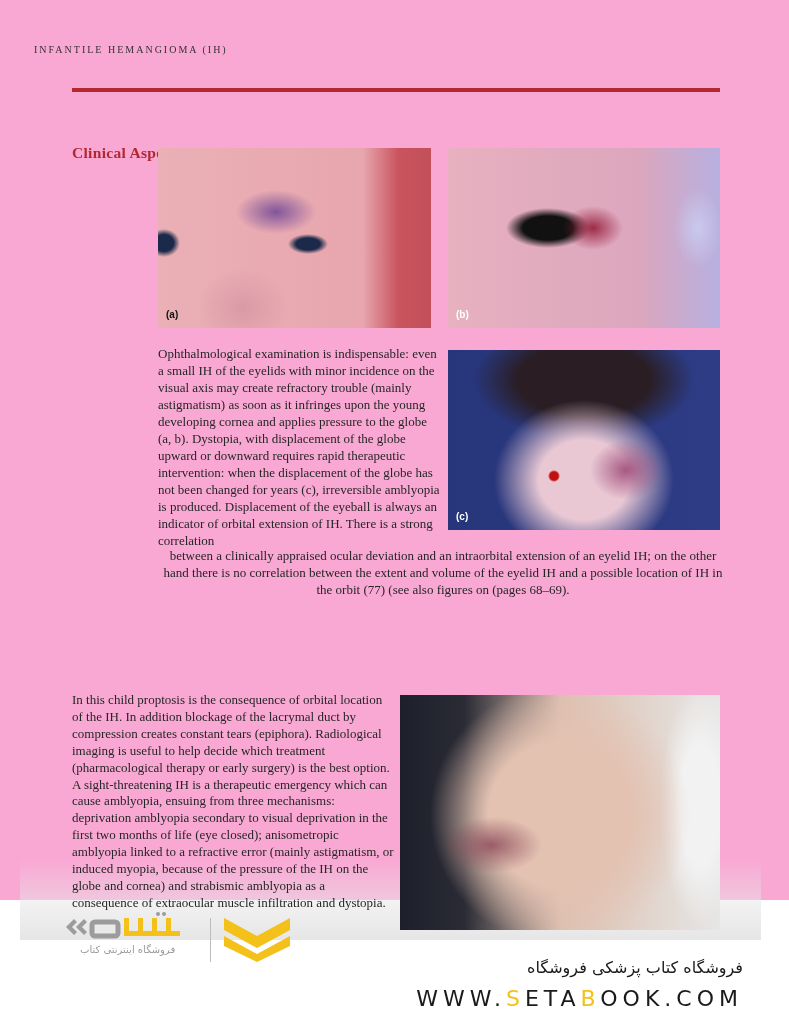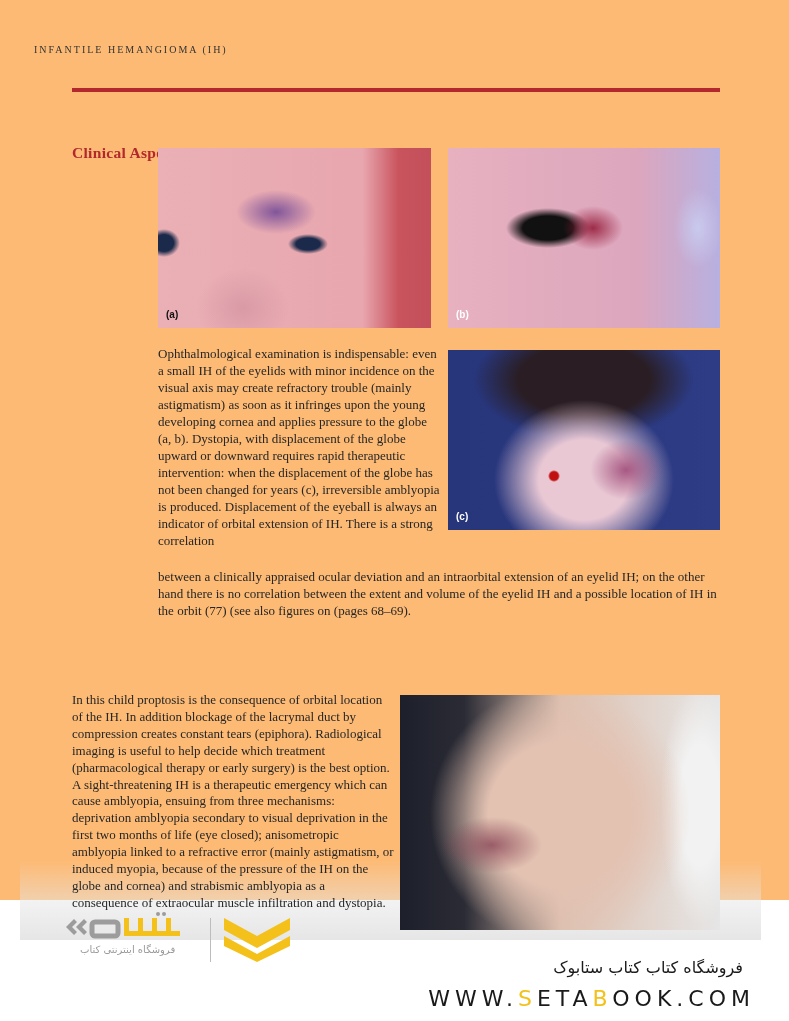--- a/index.html
+++ b/index.html
@@ -4,21 +4,21 @@
   <style>
     html, body { margin: 0; padding: 0; }
     body {
       width: 789px; height: 1021px; position: relative; overflow: hidden;
       background: #ffffff;
       font-family: "Liberation Serif", "DejaVu Serif", serif;
       color: #2a2a2a;
     }
     .page {
       position: absolute; left: 0; top: 0; width: 789px; height: 900px;
-      background: #fdba74;
+      background: #f9a8d4;
     }
     .fade {
       position: absolute; left: 20px; right: 28px; top: 860px; height: 80px;
       background: linear-gradient(to bottom, rgba(255,255,255,0) 0%, #e6e6e6 100%);
     }
     .running-head {
       position: absolute; left: 34px; top: 44px;
       font-size: 10px; letter-spacing: 2px; color: #333;
     }
     .rule {
@@ -69,21 +69,21 @@
       background:
         radial-gradient(ellipse 50px 28px at 92px 150px, rgba(130,60,80,0.75), rgba(0,0,0,0) 100%),
         radial-gradient(ellipse 130px 130px at 160px 120px, #e3c2b2 55%, rgba(0,0,0,0) 100%),
         radial-gradient(ellipse 40px 120px at 300px 110px, #f2f2f2 50%, rgba(0,0,0,0) 100%),
         linear-gradient(to right, #1d1f2a 0%, #2a2b35 20%, #dcbfae 50%, #e6e6e6 100%);
     }
     .text-block {
       position: absolute; font-size: 13px; line-height: 17px; color: #262626;
     }
     .para1 { left: 158px; top: 345px; width: 282px; }
-    .para1-cont { left: 158px; top: 568px; width: 570px; }
+    .para1-cont { left: 158px; top: 547px; width: 570px; text-align: center; }
     .para2 { left: 72px; top: 692px; width: 322px; line-height: 16.9px; }
     .footer {
       position: absolute; left: 0; top: 940px; width: 789px; height: 81px; background: #fff;
     }
     .logo {
       position: absolute; left: 62px; top: 912px; width: 250px; height: 56px;
     }
     .logo-mark {
       position: absolute; left: 160px; top: 2px; width: 70px; height: 48px;
     }
@@ -95,21 +95,21 @@
     }
     .logo-tagline {
       position: absolute; left: 18px; top: 32px;
       font-family: "DejaVu Sans", sans-serif; font-size: 10px; color: #9a9a9a; direction: rtl;
     }
     .store-title {
       position: absolute; right: 46px; top: 958px;
       font-family: "DejaVu Sans", sans-serif; font-size: 16px; color: #1a1a1a; direction: rtl;
     }
     .store-url {
-      position: absolute; right: 34px; top: 986px;
+      position: absolute; right: 46px; top: 986px;
       font-family: "DejaVu Sans", sans-serif; font-size: 22px; letter-spacing: 5px; color: #1a1a1a; text-align: center;
     }
     .store-url .hl { color: #f3c11a; }
   </style>
 </head>
 <body>
 
 <div class="page">
   <div class="fade"></div>
 
@@ -150,16 +150,16 @@
       <circle cx="102" cy="2" r="2" fill="#9c9c9c"></circle>
   </svg>
   <span class="logo-tagline">فروشگاه اینترنتی کتاب</span>
   <div class="logo-divider"></div>
   <svg class="logo-mark" viewBox="0 0 70 48">
     <path d="M2 4 L35 22 L68 4 L68 16 L35 34 L2 16 Z" fill="#f3c11a"></path>
     <path d="M2 22 L35 40 L68 22 L68 32 L35 48 L2 32 Z" fill="#f3c11a"></path>
   </svg>
 </div>
 
-<div class="store-title">فروشگاه کتاب کتاب ستابوک</div>
+<div class="store-title">فروشگاه کتاب پزشکی فروشگاه</div>
 <div class="store-url">
   <span>WWW.</span><span class="hl">S</span><span>ETA</span><span class="hl">B</span><span>OOK.COM</span>
 </div>
 
 </body></html>

